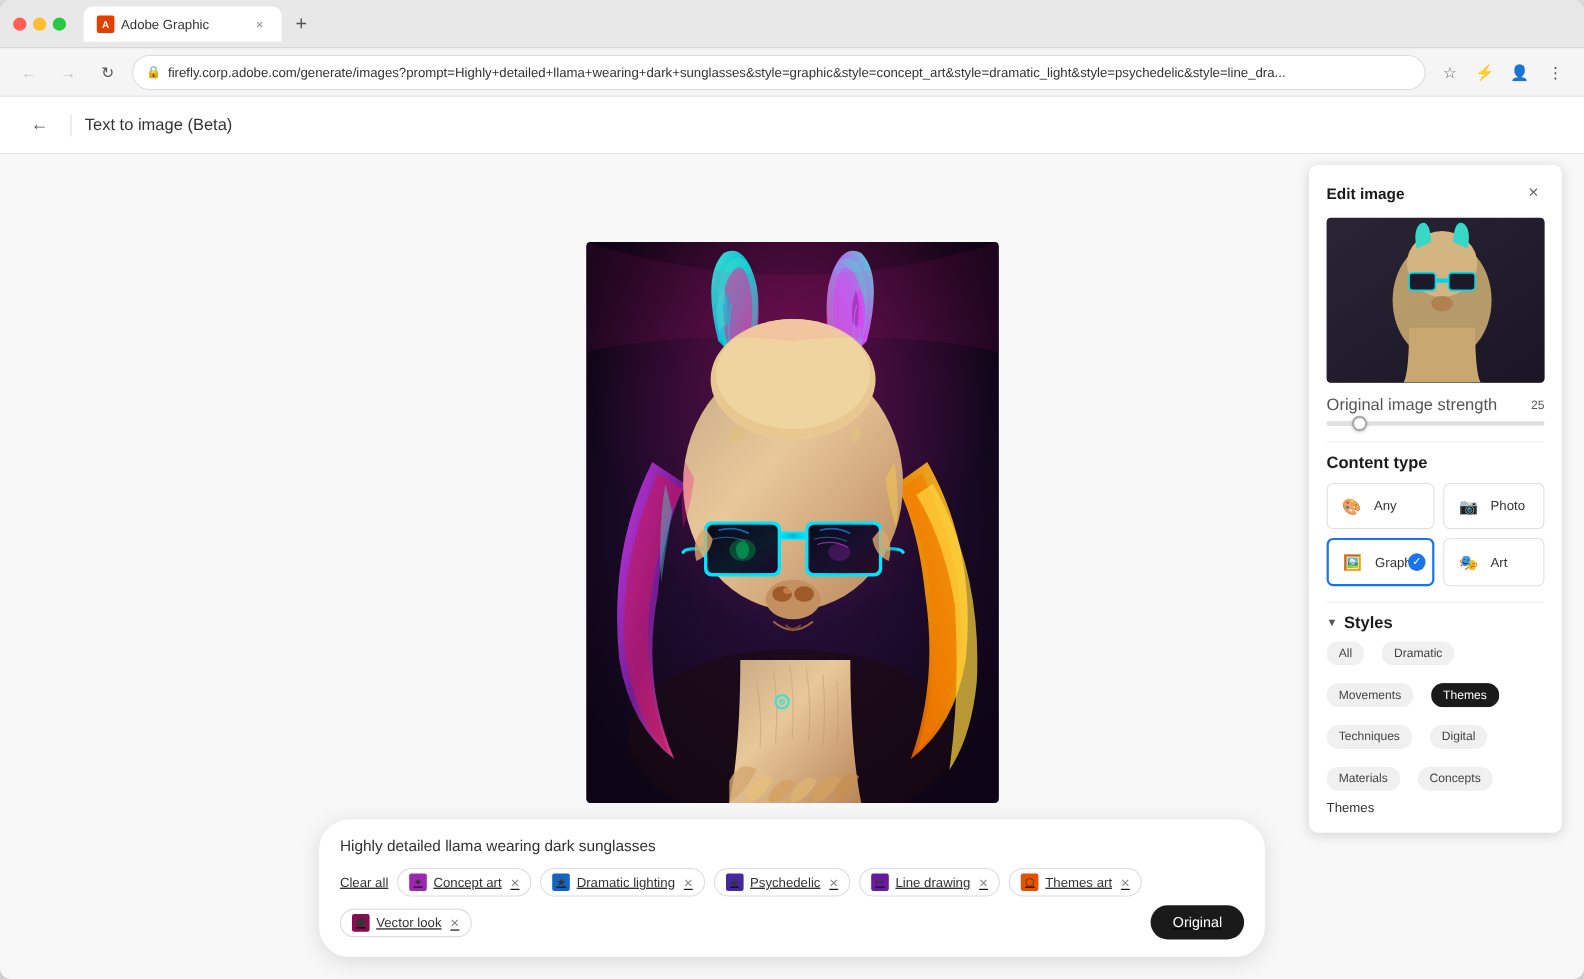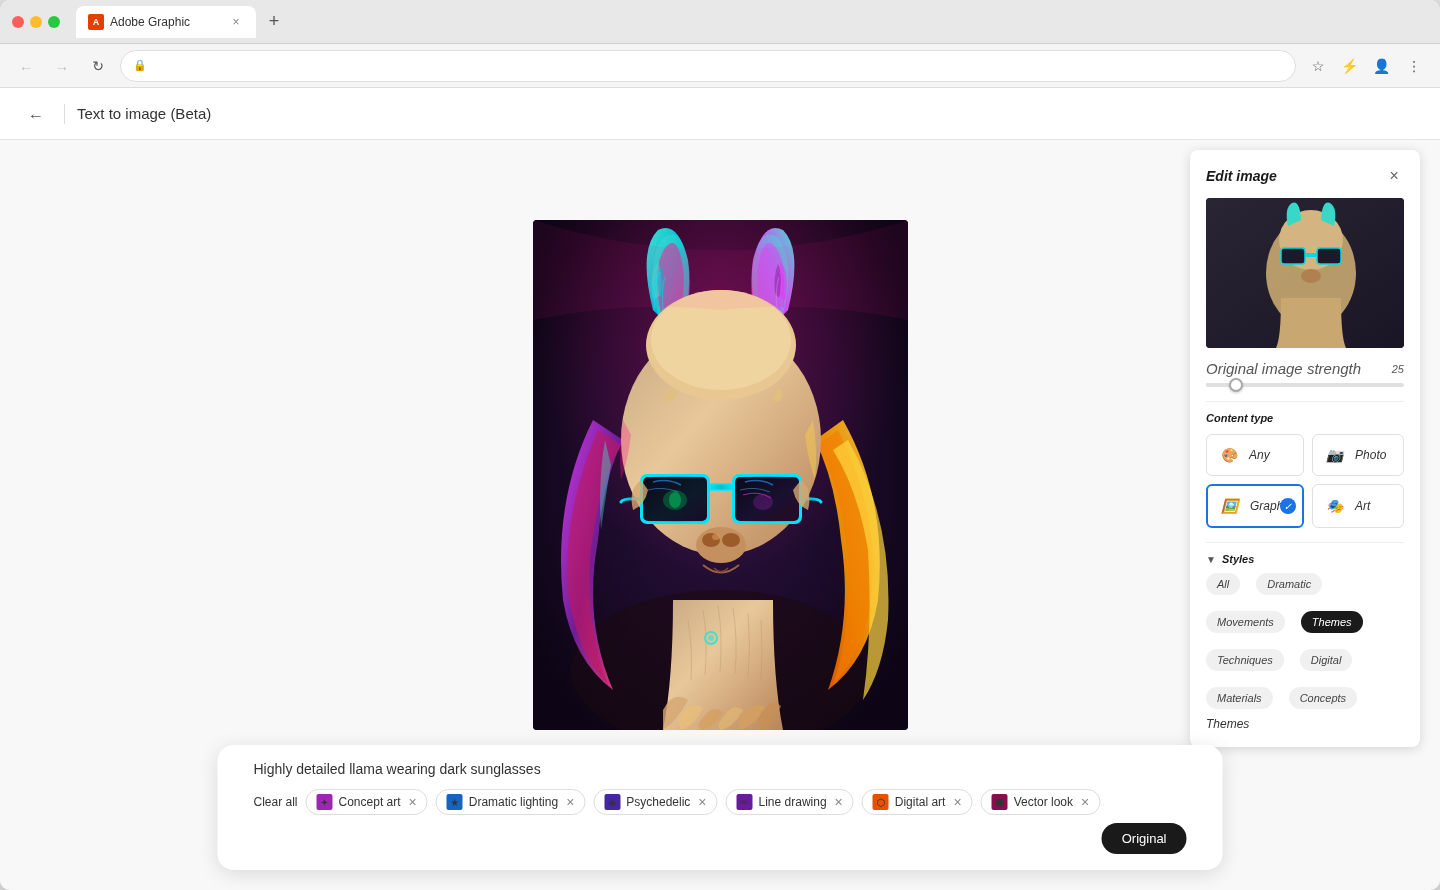--- a/index.html
+++ b/index.html
@@ -197,21 +197,20 @@
       color: #333;
       font-weight: 400;
     }
 
     .main-area {
       flex: 1;
       display: flex;
       position: relative;
       padding: 20px;
       justify-content: center;
-      font-style: italic;
     }
 
     .image-area {
       flex: 1;
       display: flex;
       align-items: center;
       justify-content: center;
       padding-bottom: 80px;
     }
 
@@ -320,21 +319,21 @@
       box-shadow: 0 1px 3px rgba(0,0,0,0.2);
     }
 
     .section-divider {
       height: 1px;
       background: #eee;
       margin: 10px 0;
     }
 
     .section-title {
-      font-size: 11px;
+      font-size: 15px;
       font-weight: 600;
       color: #1a1a1a;
       margin-bottom: 10px;
     }
 
     .content-type-grid {
       display: grid;
       grid-template-columns: 1fr 1fr;
       gap: 8px;
       margin-bottom: 14px;
@@ -422,38 +421,39 @@
       color: #333;
       font-weight: 500;
     }
 
     
     .prompt-area {
       position: fixed;
       bottom: 20px;
       left: 50%;
       transform: translateX(-50%);
-      width: 1005px;
+      width: 860px;
       background: white;
-      border-radius: 16px;
+      border-radius: 28px;
       box-shadow: 0 4px 20px rgba(0,0,0,0.12);
-      padding: 16px 36px;
+      padding: 16px 19px;
     }
 
     .prompt-text {
       font-size: 14px;
       color: #333;
       margin-bottom: 12px;
     }
 
     .tags-row {
       display: flex;
       align-items: center;
       gap: 8px;
       flex-wrap: wrap;
+      text-decoration: underline;
     }
 
     .clear-all-btn {
       font-size: 12px;
       color: #333;
       cursor: pointer;
       white-space: nowrap;
     }
 
     .tag {
@@ -518,20 +518,21 @@
       <div class="new-tab-btn">+</div>
     </div>
   </div>
 
   <div class="address-bar-row">
     <div class="nav-btn disabled">←</div>
     <div class="nav-btn disabled">→</div>
     <div class="nav-btn">↻</div>
     <div class="address-bar">
       <span class="address-lock">🔒</span>
+      <span class="address-text">firefly.corp.adobe.com/generate/images?prompt=Highly+detailed+llama+wearing+dark+sunglasses&amp;style=graphic&amp;style=concept_art&amp;style=dramatic_light&amp;style=psychedelic&amp;style=line_dra...</span>
     </div>
     <div class="toolbar-icons">
       <div class="toolbar-icon">☆</div>
       <div class="toolbar-icon">⚡</div>
       <div class="toolbar-icon">👤</div>
       <div class="toolbar-icon">⋮</div>
     </div>
   </div>
 
   <div class="app-content">
@@ -814,21 +815,21 @@
         </div>
 
         <div class="tag">
           <div class="tag-icon" style="background:#6a1b9a">✏</div>
           <span>Line drawing</span>
           <span class="tag-remove">×</span>
         </div>
 
         <div class="tag">
           <div class="tag-icon" style="background:#e65100">⬡</div>
-          <span>Digital art</span>
+          <span>Themes art</span>
           <span class="tag-remove">×</span>
         </div>
 
         <div class="tag">
           <div class="tag-icon" style="background:#880e4f">⬟</div>
           <span>Vector look</span>
           <span class="tag-remove">×</span>
         </div>
 
         <button class="refresh-btn">Original</button>

